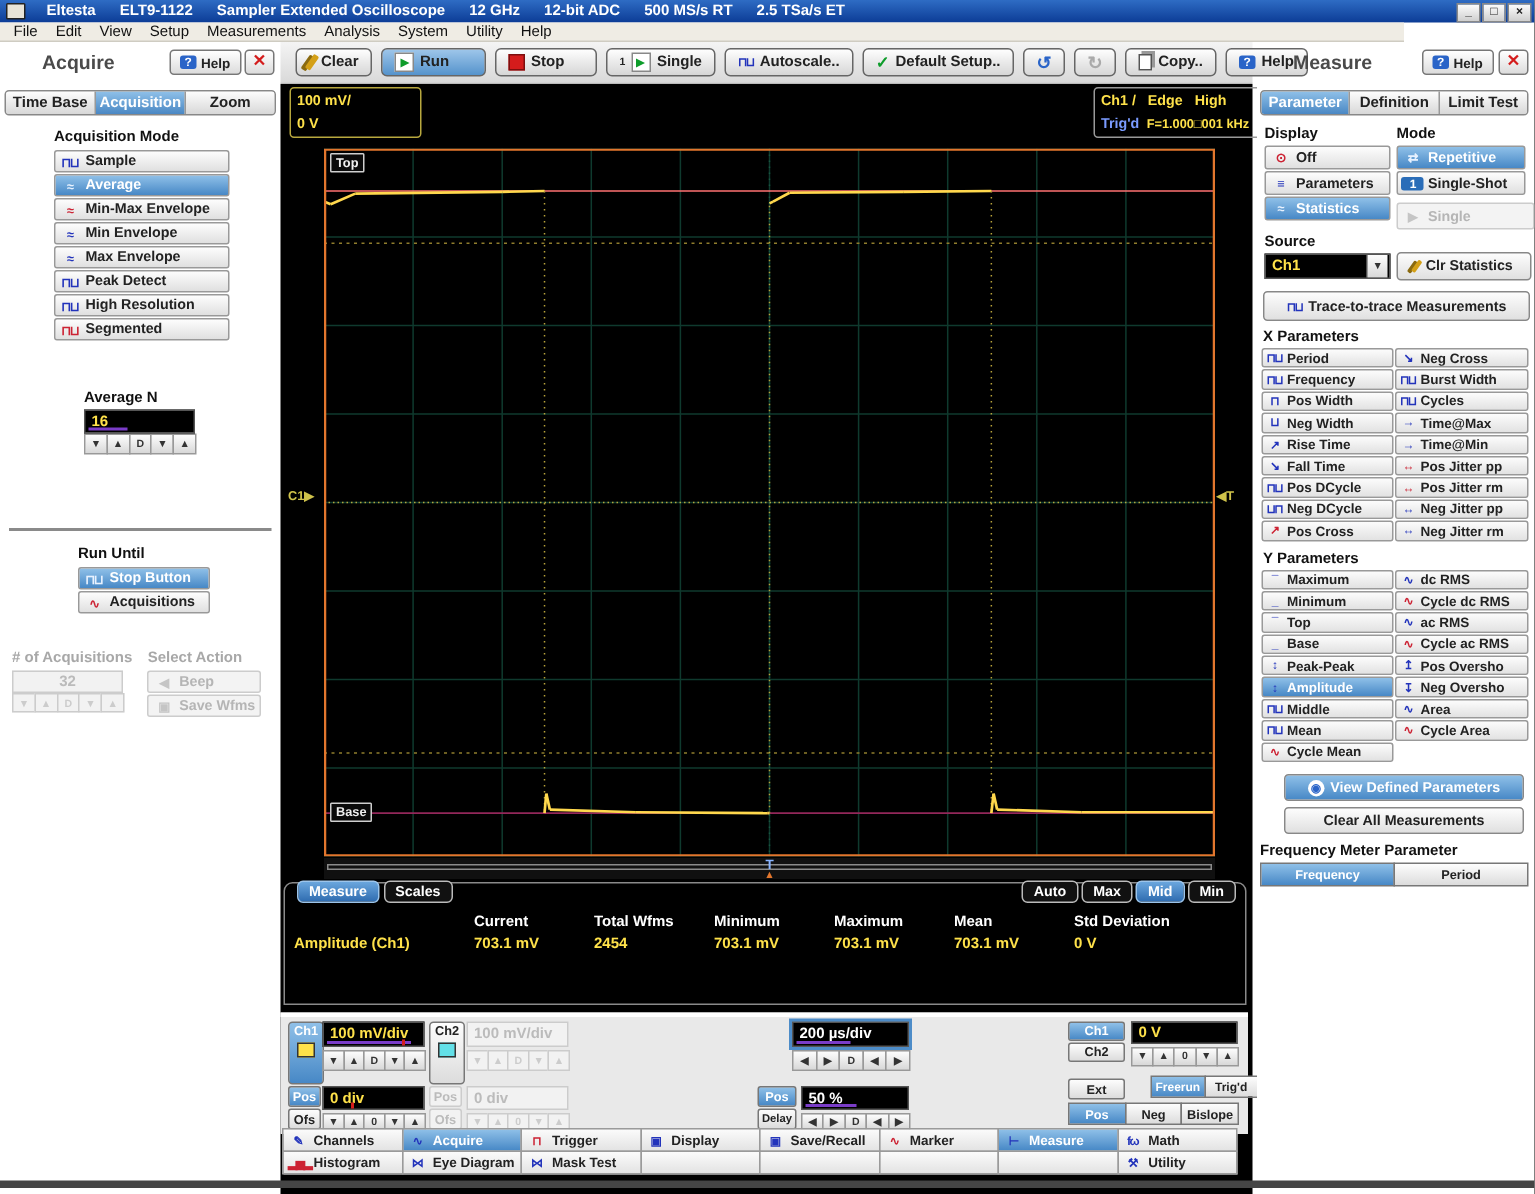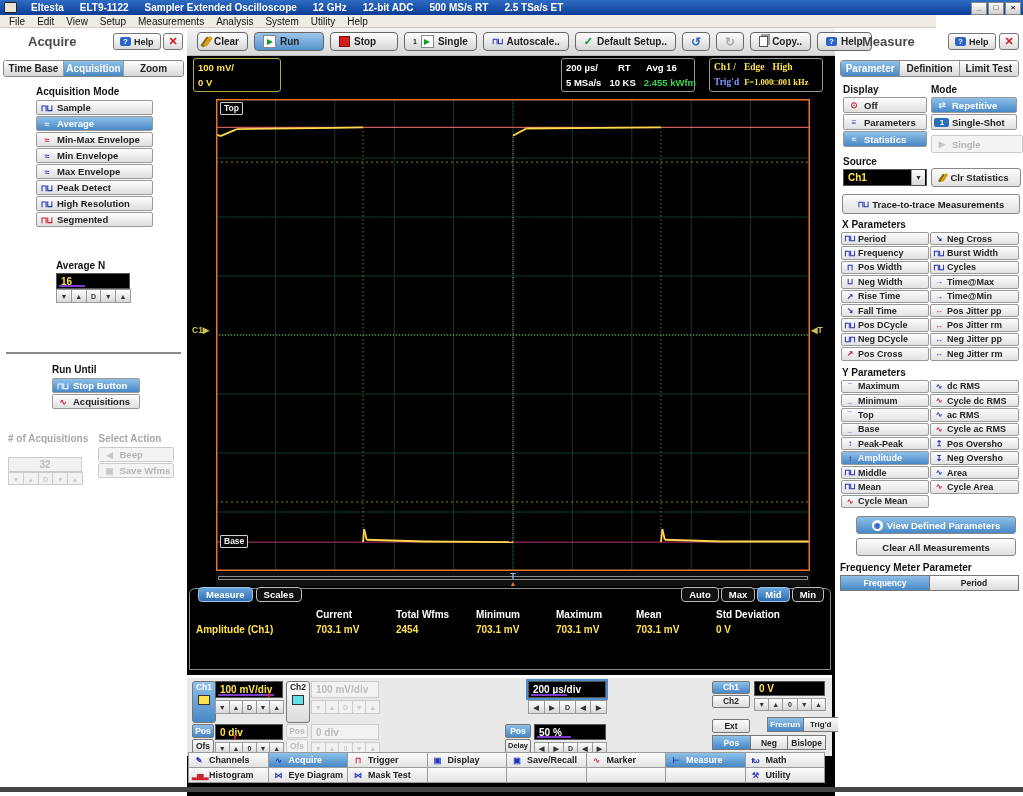--- a/index.html
+++ b/index.html
@@ -317,21 +317,21 @@
 
       <div class="listbtn">
         <span class="li-icon icred">∿</span>
         <span>Acquisitions</span>
       </div>
     </div>
 
   <div style="display:flex;margin-top:24px;">
     <div style="width:92px;padding-left:8px;">
       <div class="lbl dis"># of Acquisitions</div>
-      <div class="blackdisp dis" style="width:74px;height:15px;margin-top:13px;justify-content:center;">
+      <div class="blackdisp dis" style="width:74px;height:15px;margin-top:3px;justify-content:center;">
         <span>32</span>
       </div>
       <div class="spin dis" style="width:74px;height:13px;">
 
       <span>▼</span>
           <span>▲</span>
           <span>D</span>
           <span>▼</span>
           <span>▲</span>
         </div>
@@ -357,33 +357,21 @@
 <div class="abs" id="center">
 
   <div class="robox" style="left:6px;width:88px;border-color:#b8a83e;">
     <div class="row yellow">
         <span>100 mV/</span>
       </div>
     <div class="row yellow">
         <span>0 V</span>
       </div>
   </div>
-  <div class="robox" style="left:374px;width:134px;">
-    <div class="row">
-      <span style="width:44px;">200 µs/</span>
-      <span style="width:20px;">RT</span>
-      <span>Avg 16</span>
-    </div>
-    <div class="row">
-      <span style="width:44px;">5 MSa/s</span>
-      <span style="width:28px;">10 KS</span>
-      <span class="green">2.455 kWfm</span>
-    </div>
-  </div>
-  <div class="robox" style="left:522px;width:114px;font-family:Liberation Serif, serif;">
+  <div class="robox" style="left:542px;width:114px;">
     <div class="row yellow">
       <span>Ch1 /</span>
       <span>Edge</span>
       <span>High</span>
     </div>
     <div class="row" style="gap:5px;">
       <span class="blue">Trig'd</span>
       <span class="yellow" style="font-size:8.5px;">F=1.000□001 kHz</span>
     </div>
   </div>

